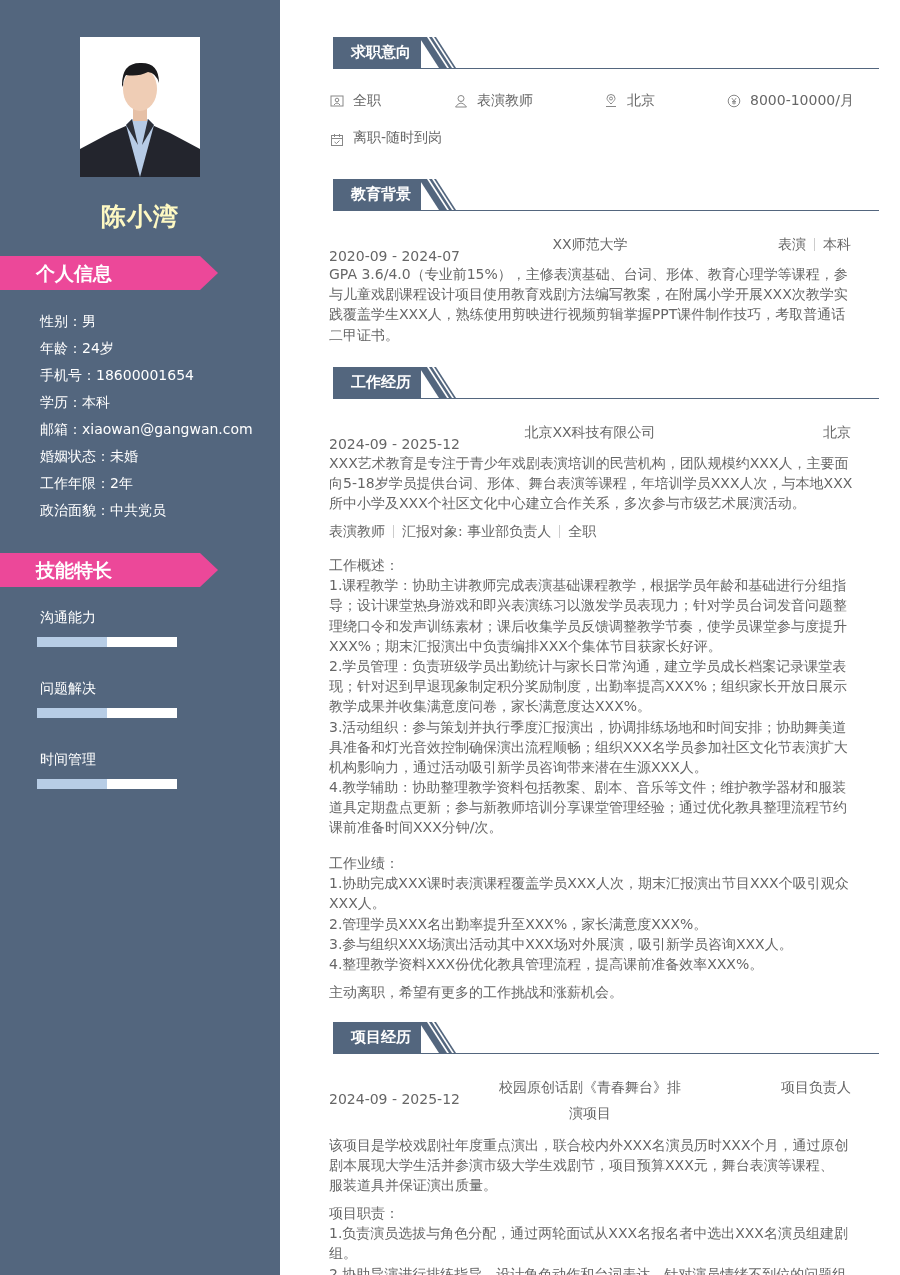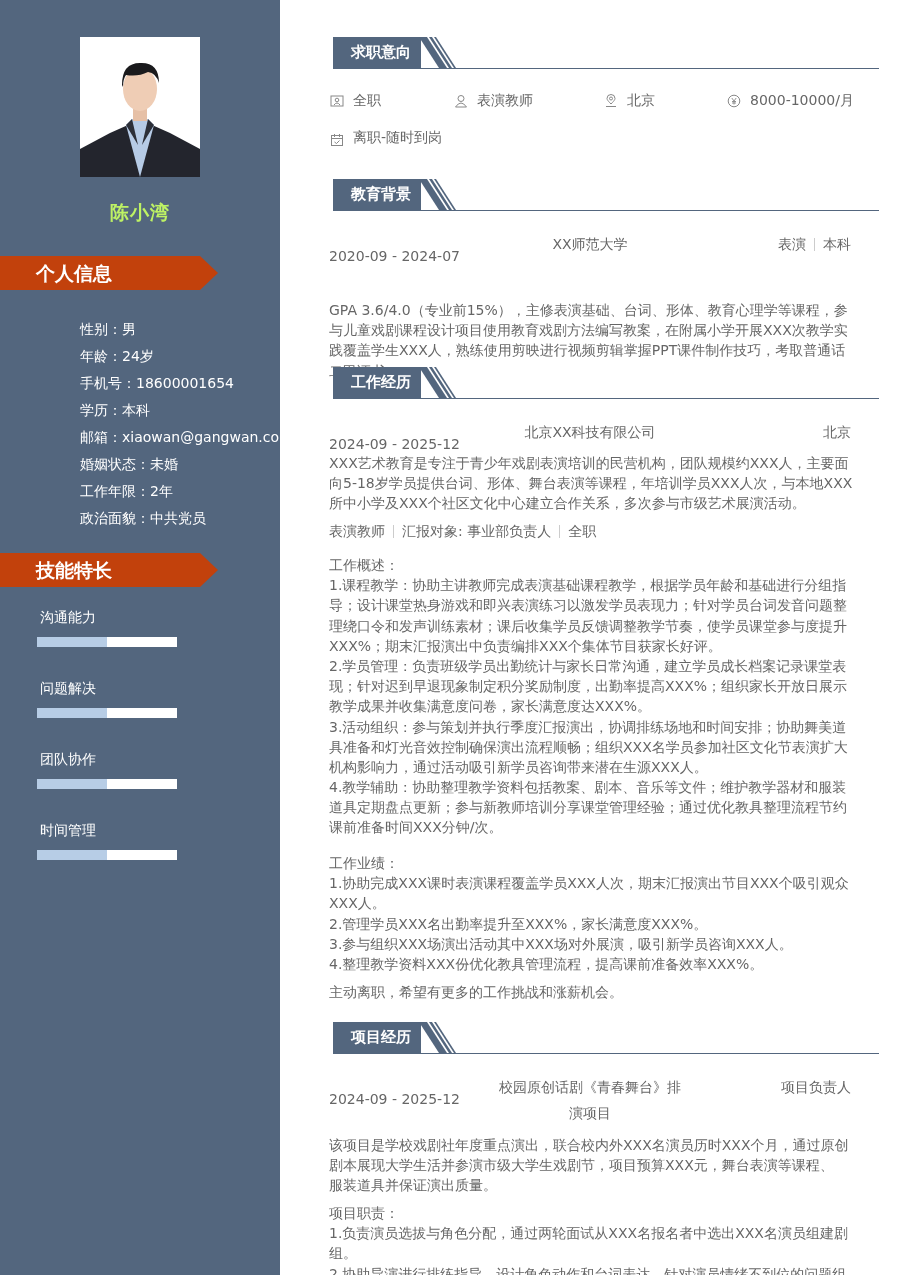--- a/index.html
+++ b/index.html
@@ -11,29 +11,29 @@
       position: absolute; left: 0; top: 0; width: 280px; height: 1275px;
       background: #53667e; color: #fff;
     }
     .photo {
       position: absolute; left: 80px; top: 37px; width: 120px; height: 140px;
       background: #fff; overflow: hidden;
     }
     .photo svg { display: block; }
     .name {
       position: absolute; left: 0; top: 200px; width: 280px; text-align: center;
-      font-size: 19px; font-weight: bold; color: #bef264; letter-spacing: 1px;
+      font-size: 25px; font-weight: bold; color: #fef9c3; letter-spacing: 1px;
     }
     .side-title {
       position: absolute; left: 0; width: 218px; height: 34px;
-      background: #c2410c;
+      background: #ec4899;
       clip-path: polygon(0 0, 200px 0, 218px 17px, 200px 34px, 0 34px);
       color: #fff; font-weight: bold; font-size: 19px; line-height: 34px; padding-left: 36px;
     }
-    .info-list { position: absolute; left: 40px; top: 318px; margin-left: 40px; }
+    .info-list { position: absolute; left: 40px; top: 310px; }
     .info-row { font-size: 14px; height: 27px; line-height: 22px; color: #fff; white-space: nowrap; }
     .skills { position: absolute; left: 40px; top: 607px; }
     .skill { height: 71px; }
     .skill-label { font-size: 14px; color: #fff; line-height: 20px; height: 24px; }
     .skill-bar { margin-top: 6px; margin-left: -3px; width: 140px; height: 10px; background: #fff; position: relative; }
     .skill-fill { position: absolute; left: 0; top: 0; height: 10px; background: #b7cde6; }
 
     
     .main { position: absolute; left: 317px; top: 0; width: 546px; }
     .sec-head { position: absolute; left: 0; width: 546px; height: 32px; margin-left: 16px; }
@@ -96,26 +96,20 @@
           <div class="skill-fill" style="width:50%;"></div>
         </div>
     </div>
     <div class="skill">
       <div class="skill-label">问题解决</div>
       <div class="skill-bar">
           <div class="skill-fill" style="width:50%;"></div>
         </div>
     </div>
     <div class="skill">
-      <div class="skill-label">团队协作</div>
-      <div class="skill-bar">
-          <div class="skill-fill" style="width:50%;"></div>
-        </div>
-    </div>
-    <div class="skill">
       <div class="skill-label">时间管理</div>
       <div class="skill-bar">
           <div class="skill-fill" style="width:50%;"></div>
         </div>
     </div>
   </div>
 </aside>
 
 <main class="main">
 
@@ -177,21 +171,21 @@
       <polygon points="0,0 8,0 28,31 20,31" fill="#53667e"></polygon>
       <polygon points="10,0 13,0 33,31 30,31" fill="#53667e"></polygon>
       <polygon points="15,0 17,0 37,31 35,31" fill="#53667e"></polygon>
     </svg>
   </div>
   <div class="row3" style="top:233px;">
     <span class="l">2020-09 - 2024-07</span>
     <span class="c">XX师范大学</span>
     <span class="r"><span>表演</span><span class="sep"></span><span>本科</span></span>
   </div>
-  <div class="para" style="top:264px;margin-top:36px;">
+  <div class="para" style="top:264px;">
     <span class="pline">GPA 3.6/4.0（专业前15%），主修表演基础、台词、形体、教育心理学等课程，参</span>
     <span class="pline">与儿童戏剧课程设计项目使用教育戏剧方法编写教案，在附属小学开展XXX次教学实</span>
     <span class="pline">践覆盖学生XXX人，熟练使用剪映进行视频剪辑掌握PPT课件制作技巧，考取普通话</span>
     <span class="pline">二甲证书。</span>
   </div>
 
   <div class="sec-head" style="top:367px;">
     <div class="rule"></div>
     <div class="tab">工作经历</div>
     <svg class="slashes" viewBox="0 0 40 32">

